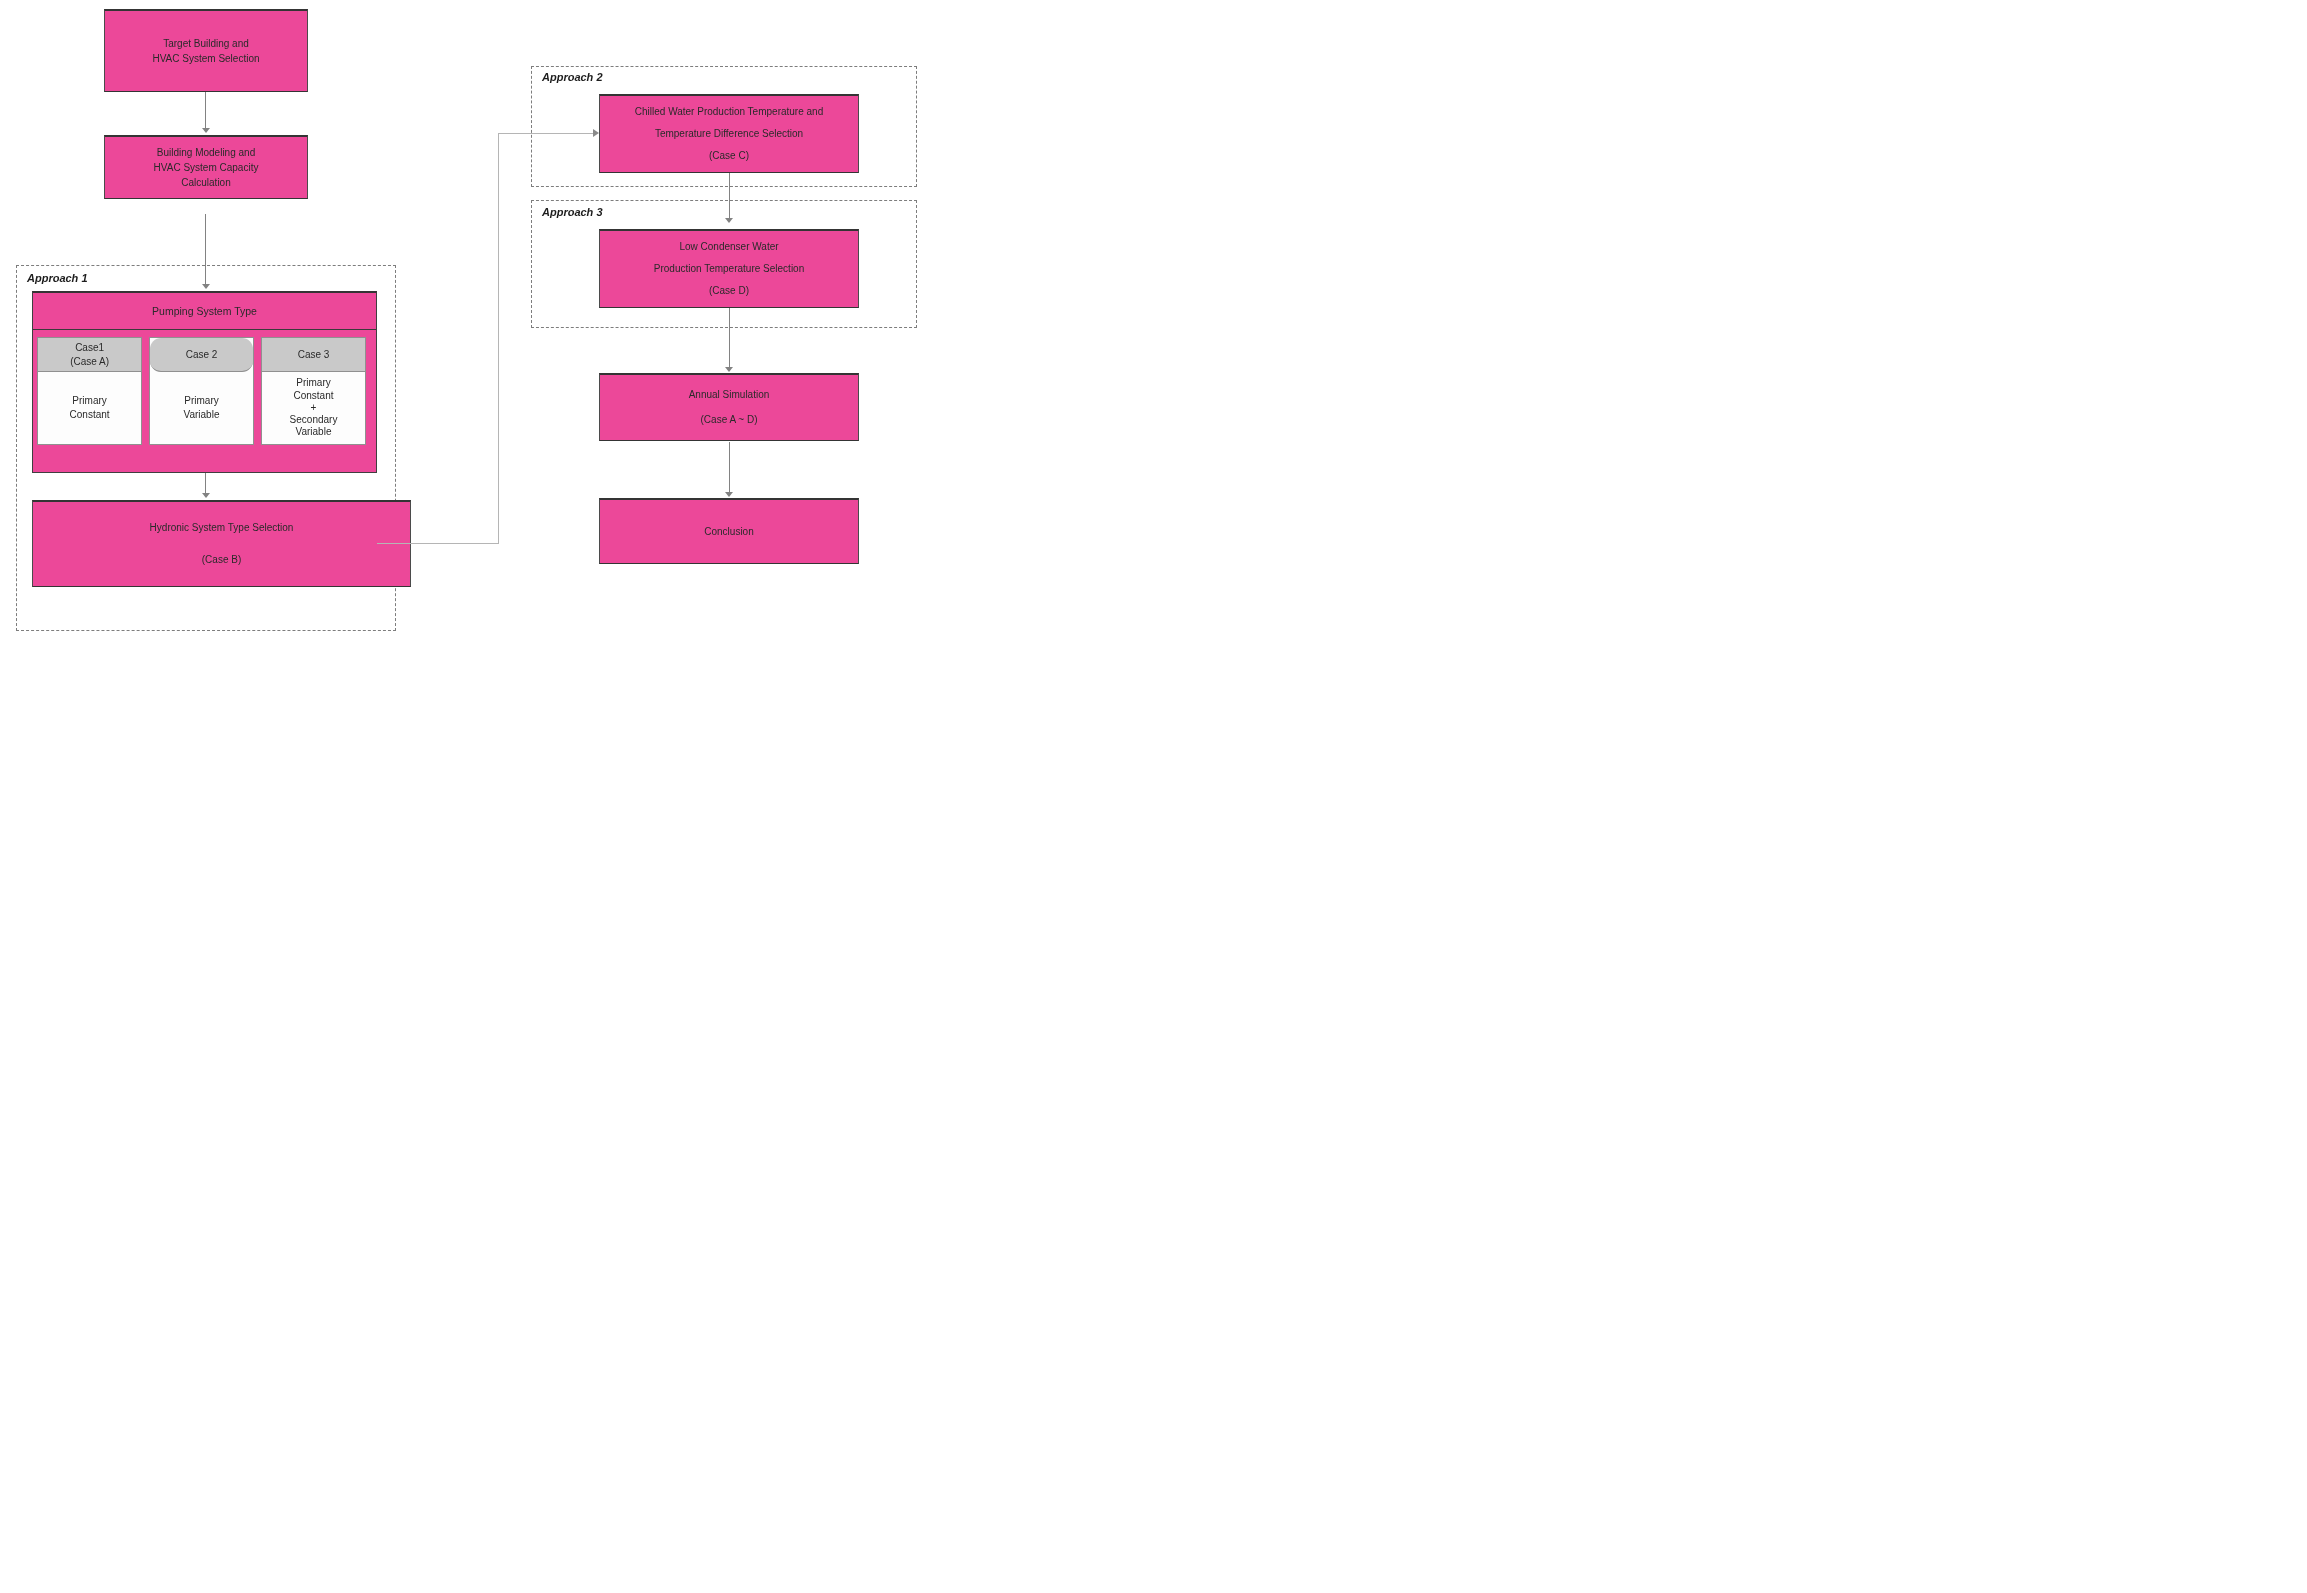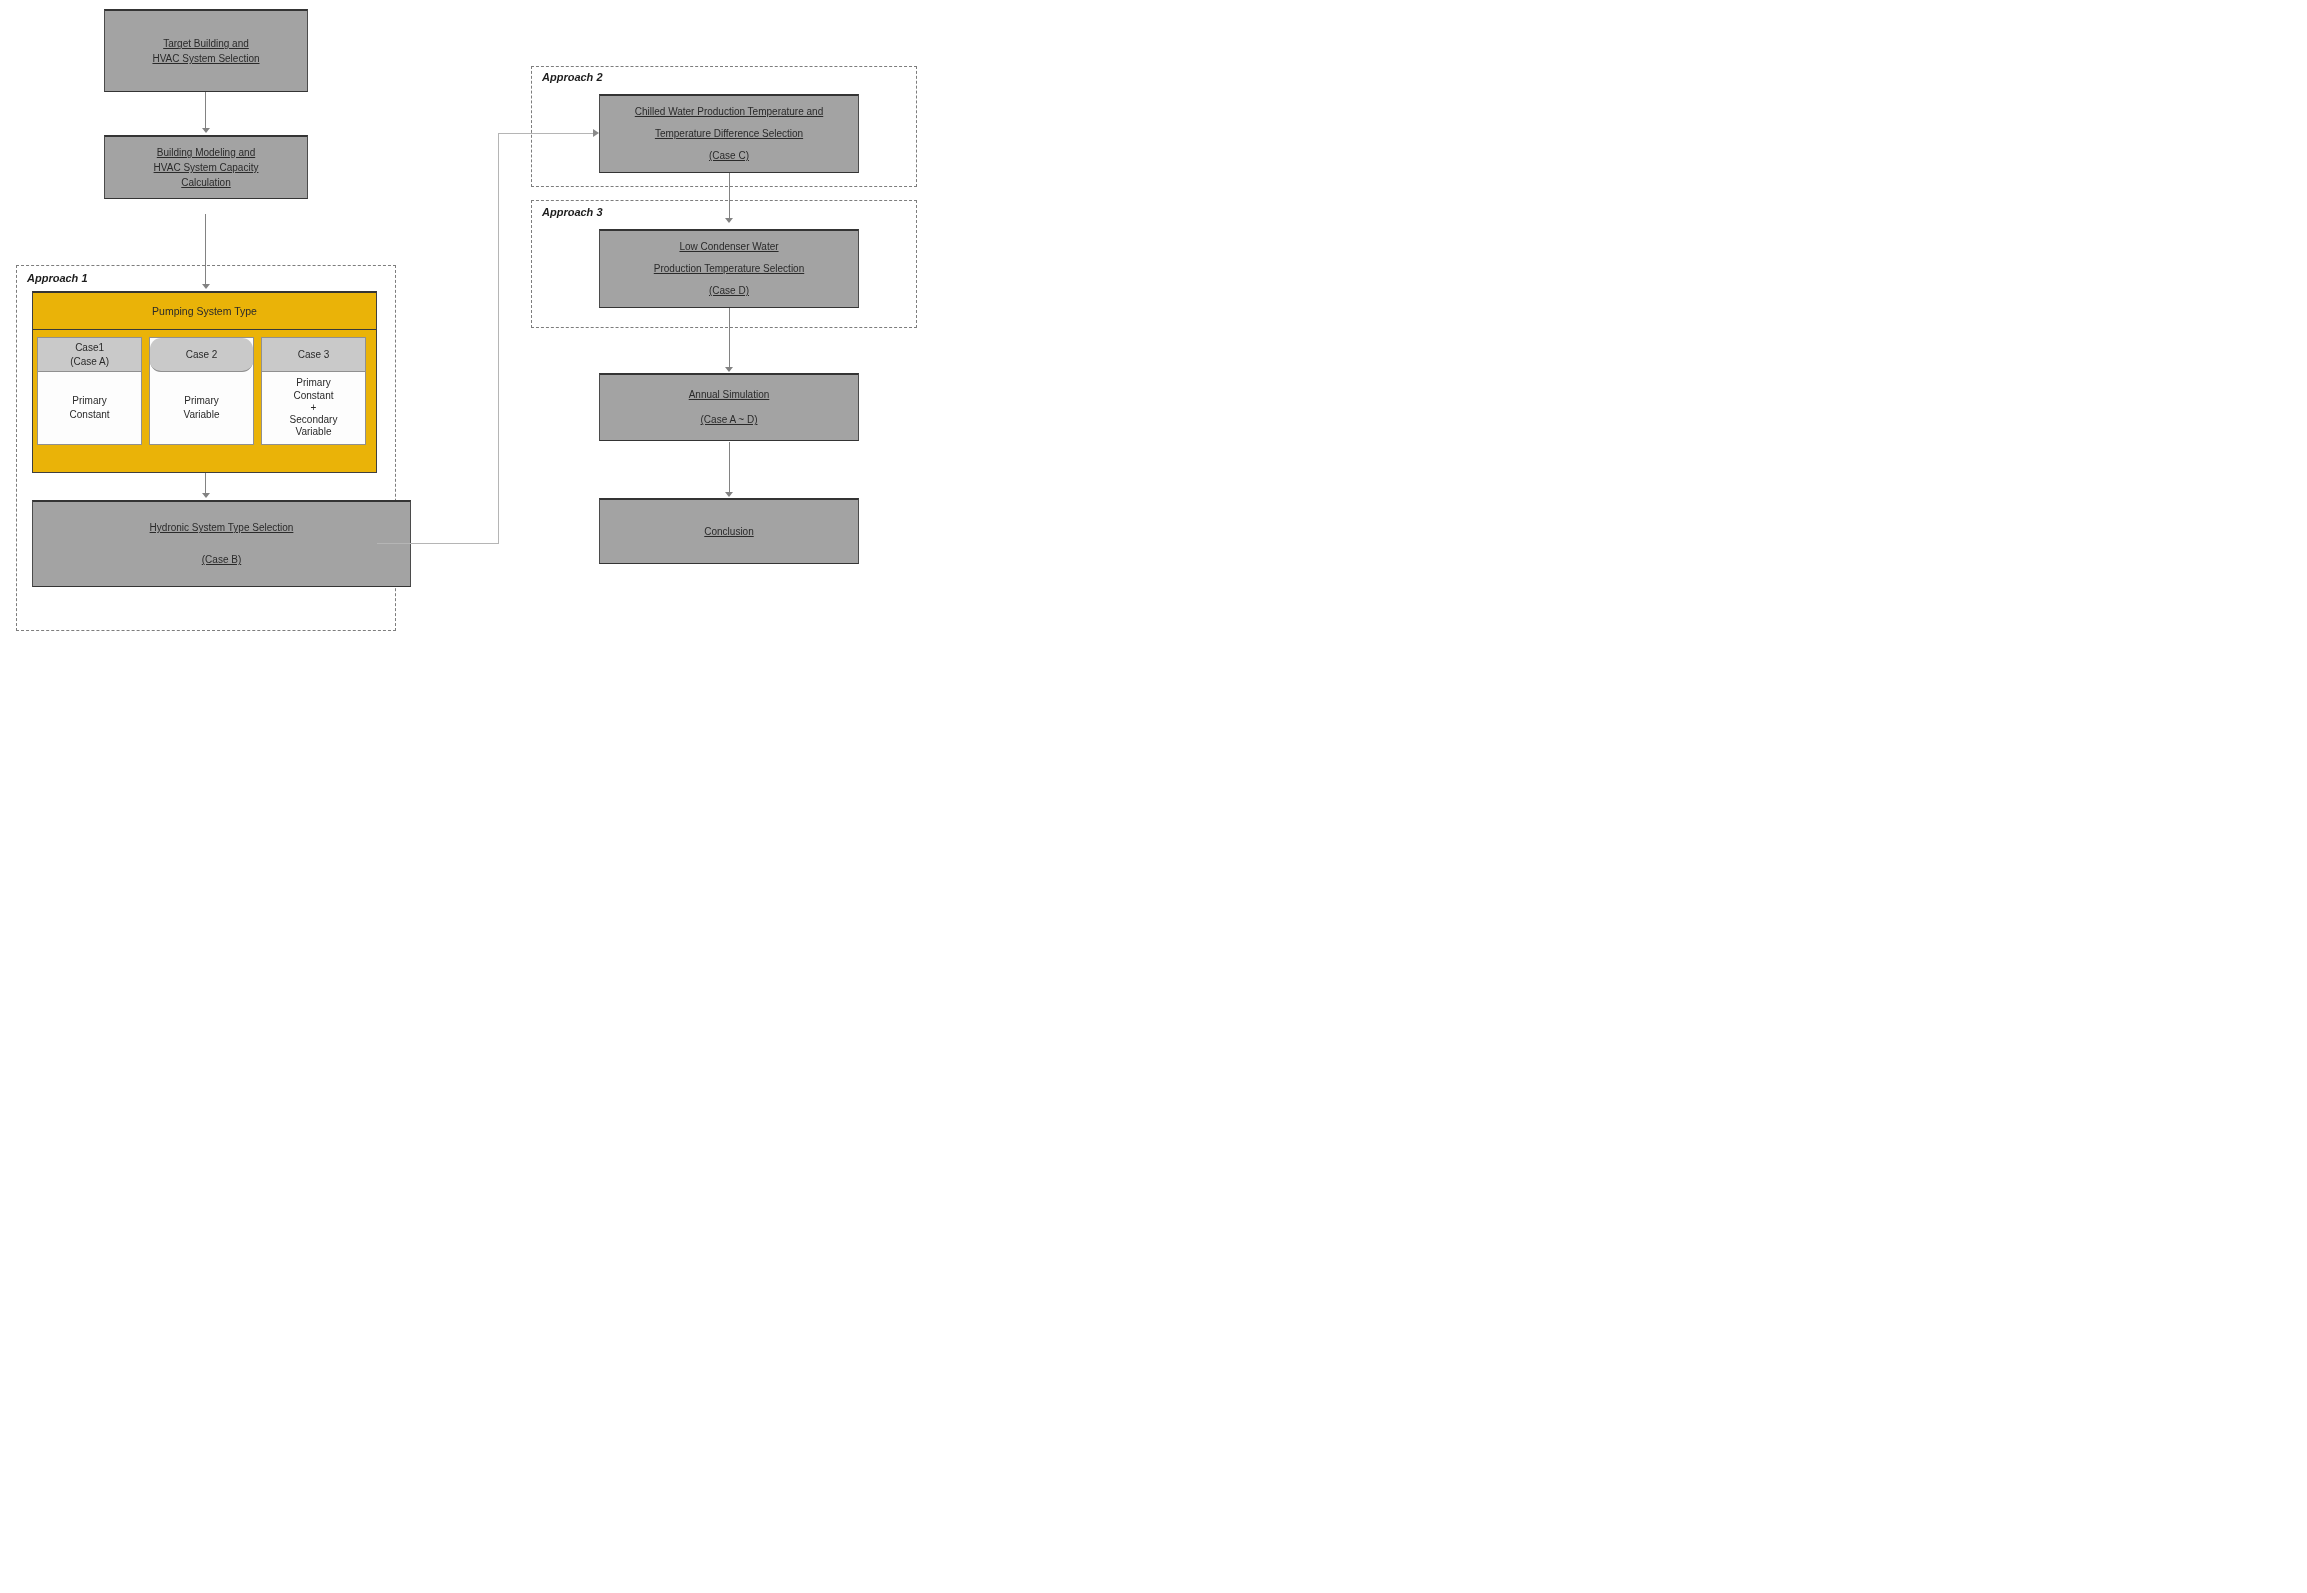--- a/index.html
+++ b/index.html
@@ -9,40 +9,40 @@
     --case-border:#909090;
     --arrow:#828282;
     --connector:#b5b5b5;
     --text:#2a2a2a;
   }
   html,body{margin:0;padding:0;background:#ffffff;}
   body{font-family:"Liberation Sans","DejaVu Sans",sans-serif;color:var(--text);}
   .stage{position:relative;width:922px;height:637px;background:#ffffff;overflow:hidden;}
 
   .box{
-    position:absolute;background:#a3a3a3;
+    position:absolute;background:#ec4899;
     border:1.2px solid #4b4b4b;
     border-top:2.3px solid #343434;
     border-bottom:1.8px solid #343434;
     box-sizing:border-box;
     display:flex;flex-direction:column;align-items:center;justify-content:center;
-    text-align:center;font-size:10px;line-height:15px;text-decoration:underline;
+    text-align:center;font-size:10px;line-height:15px;
   }
   .box.spread{justify-content:space-evenly;line-height:11.7px;}
 
   .dashed-group{
     position:absolute;border:1.2px dashed var(--dash);box-sizing:border-box;background:transparent;
   }
   .group-label{
     position:absolute;font-size:11px;font-weight:bold;font-style:italic;color:#1d1d1d;
     white-space:nowrap;
   }
 
   .ptable{
-    position:absolute;background:#eab308;border:1.2px solid #3f3f3f;border-top:2.3px solid #343434;
+    position:absolute;background:#ec4899;border:1.2px solid #3f3f3f;border-top:2.3px solid #343434;
     box-sizing:border-box;
   }
   .ptable-header{
     position:absolute;left:0;right:0;top:0;height:36px;
     border-bottom:1.8px solid #3a3a3a;
     display:flex;align-items:center;justify-content:center;
     font-size:10.5px;
   }
   .case-col{
     position:absolute;border:1.2px solid var(--case-border);box-sizing:border-box;background:#fdfdfd;

